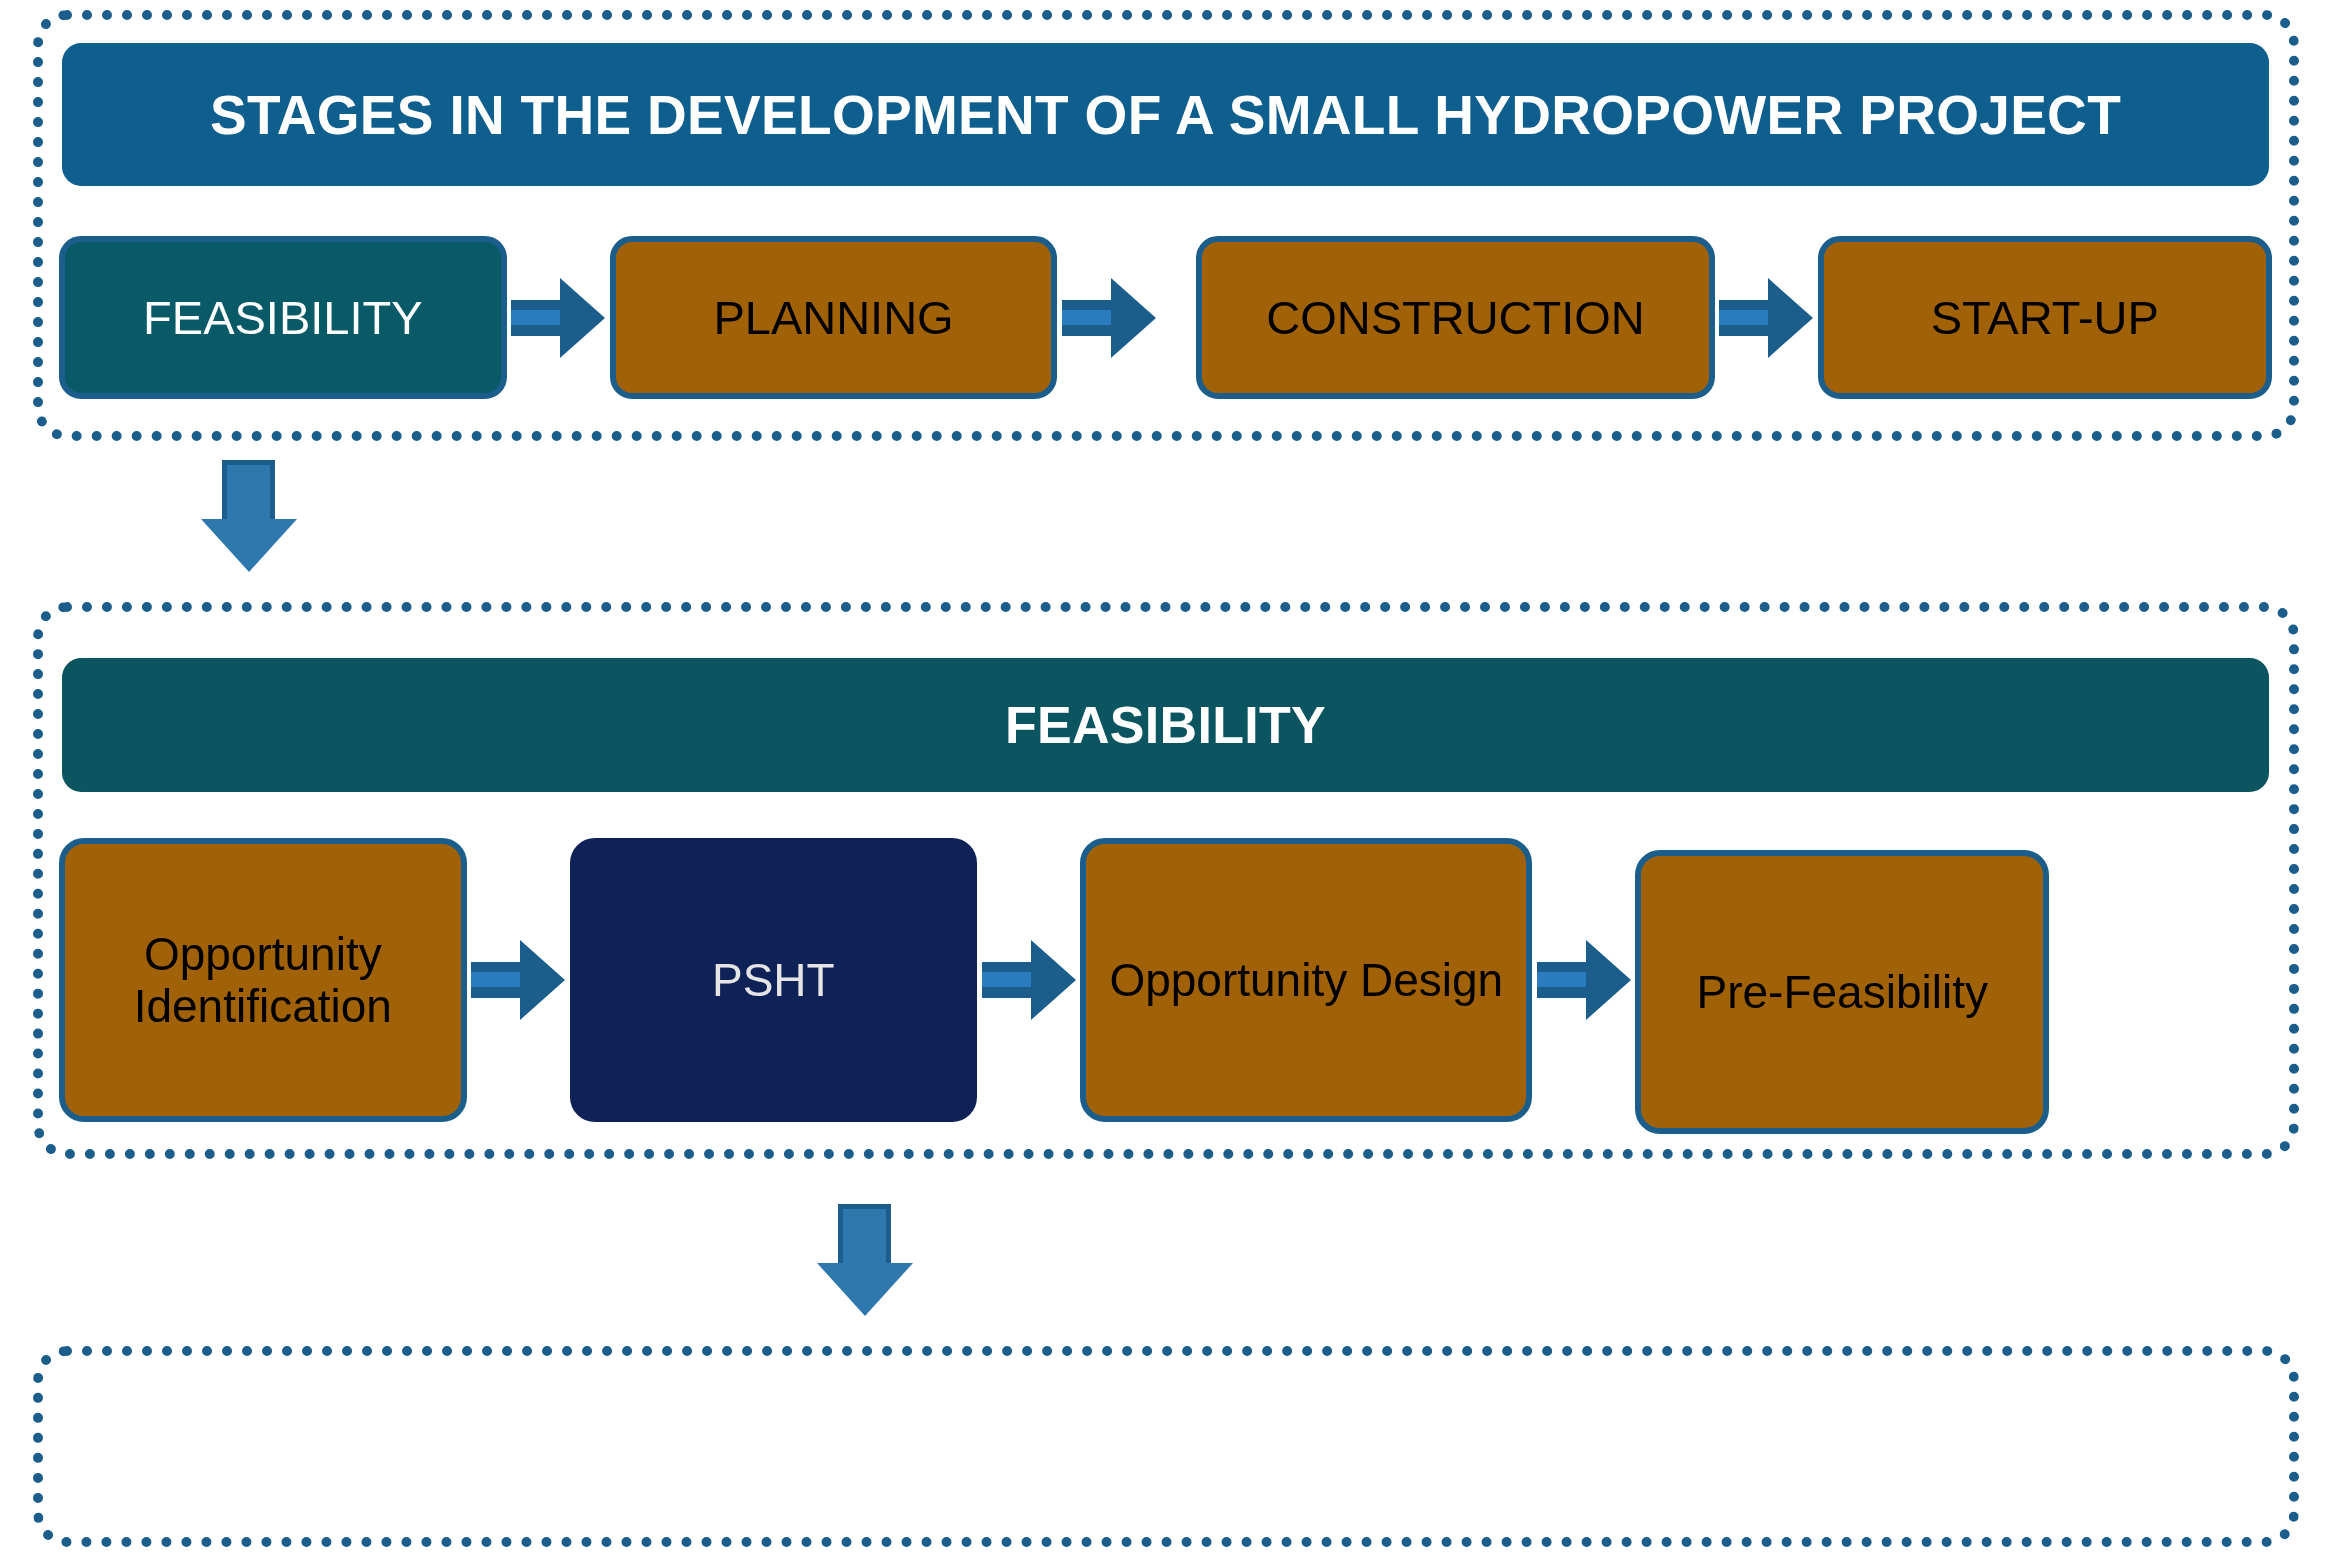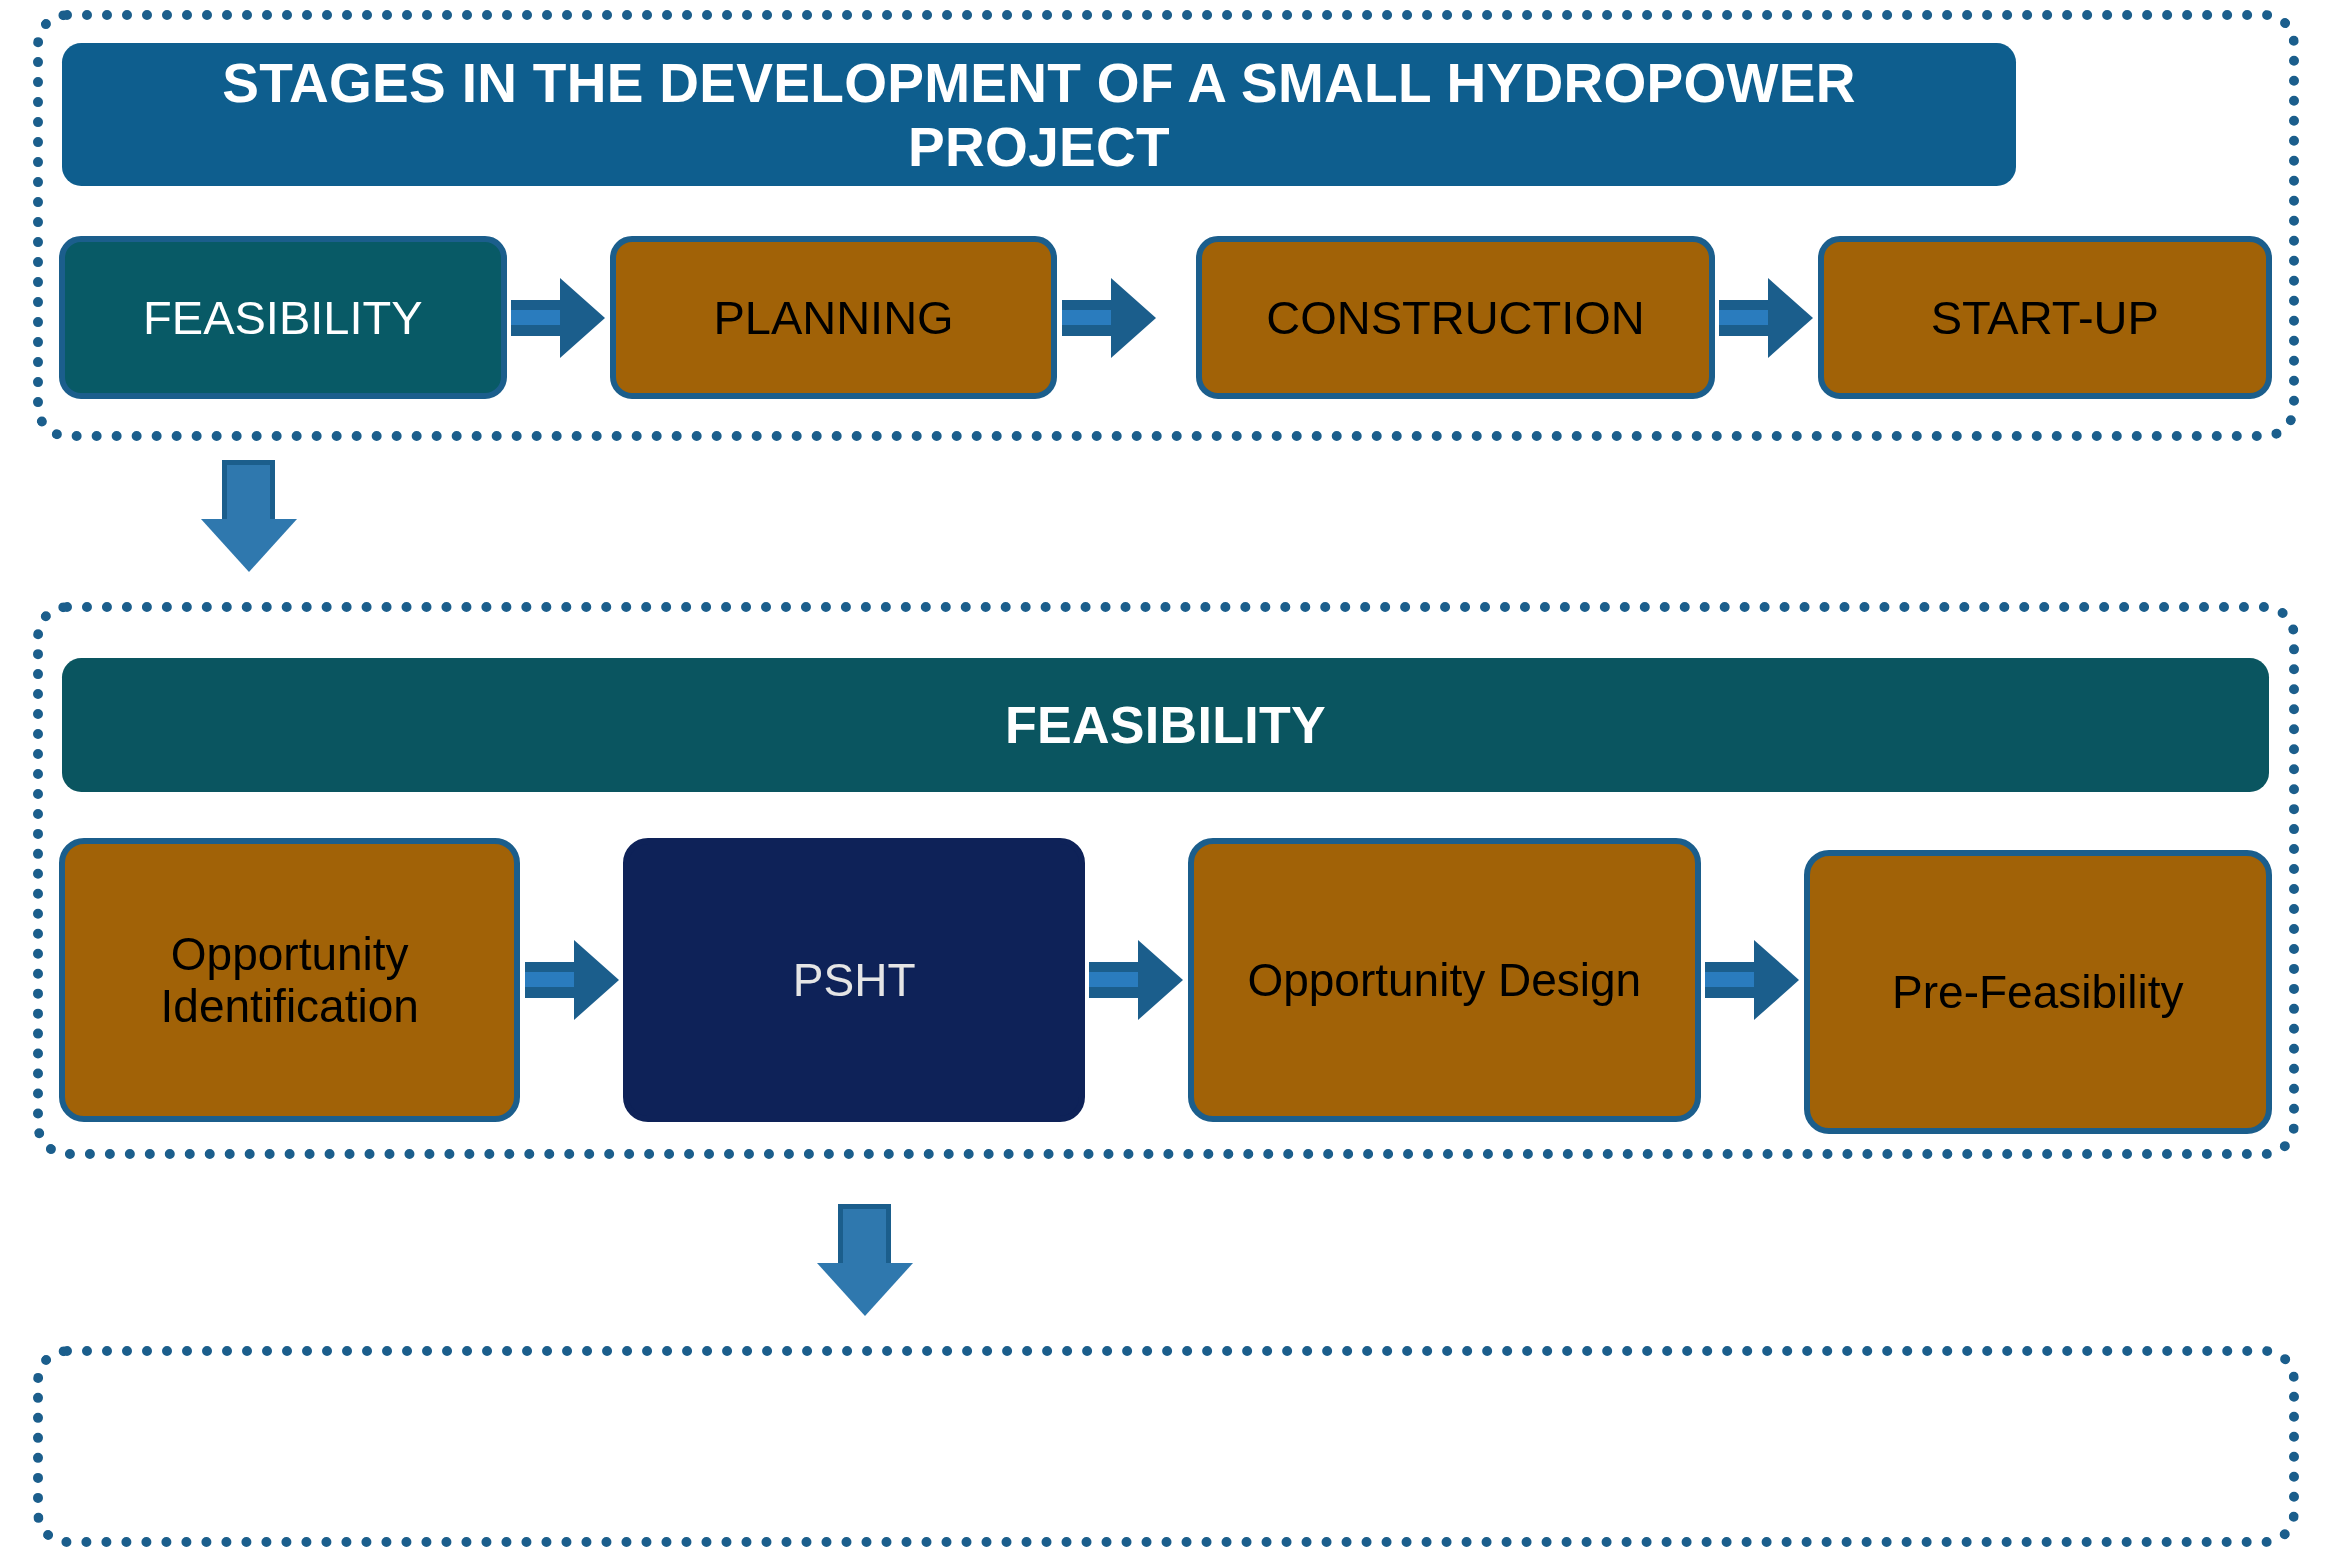--- a/index.html
+++ b/index.html
@@ -42,21 +42,21 @@
     display: flex;
     align-items: center;
     justify-content: center;
     color: #ffffff;
     font-weight: bold;
     letter-spacing: 0.3px;
     text-align: center;
     padding: 0 22px;
   }
   #hdr-stages {
-    left: 62px;  top: 43px;  width: 1954px; height: 143px;
+    left: 62px;  top: 43px;  width: 2207px; height: 143px;
     background: #0E5E8E;
     font-size: 55px;
   }
   #hdr-feasibility {
     left: 62px;  top: 658px; width: 2207px; height: 134px;
     background: #0A5560;
     font-size: 52px;
   }
   #hdr-traditional {
     left: 62px;  top: 1380px; width: 2207px; height: 132px;
@@ -65,21 +65,21 @@
     font-weight: normal;
   }
 
   
   .row {
     position: absolute;
     display: flex;
     align-items: center;
   }
   #row-stages { left: 59px; top: 236px; width: 2213px; height: 163px; }
-  #row-feas   { left: 59px; top: 838px; width: 2213px; height: 284px; border-radius: 12px; }
+  #row-feas   { left: 59px; top: 838px; width: 1990px; height: 284px; border-radius: 12px; }
 
   .node {
     box-sizing: border-box;
     border: 6.7px solid #1B5E8C;
     border-radius: 22px;
     display: flex;
     align-items: center;
     justify-content: center;
     text-align: center;
     background: #a16207;

